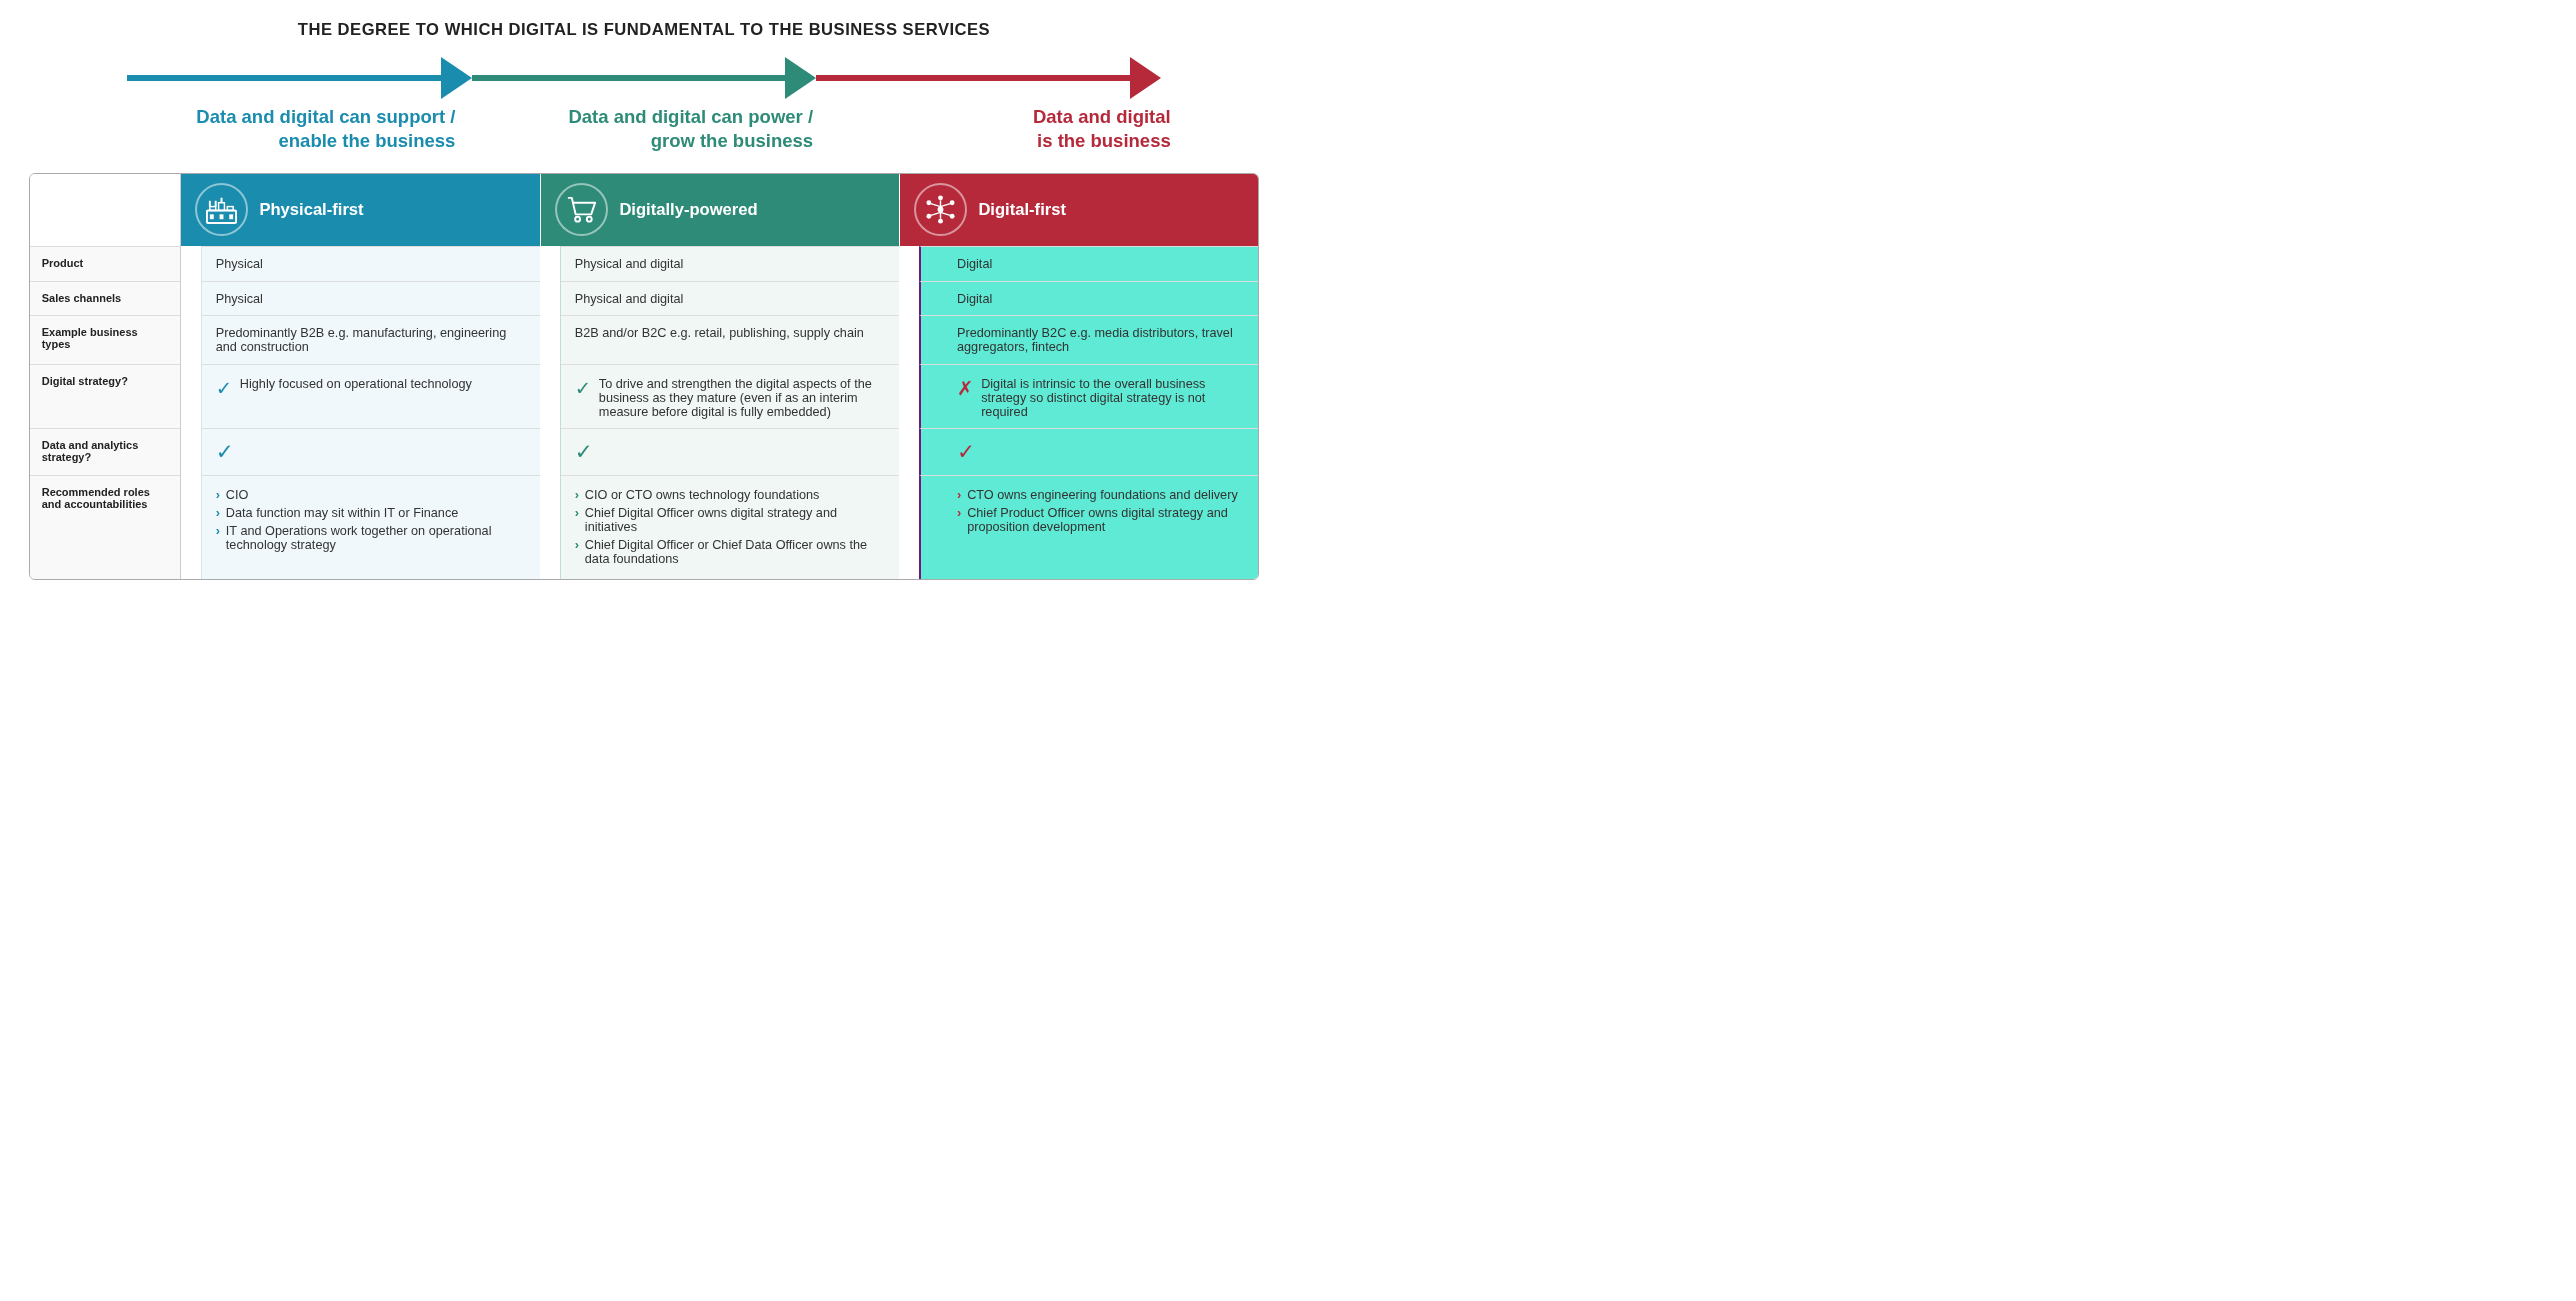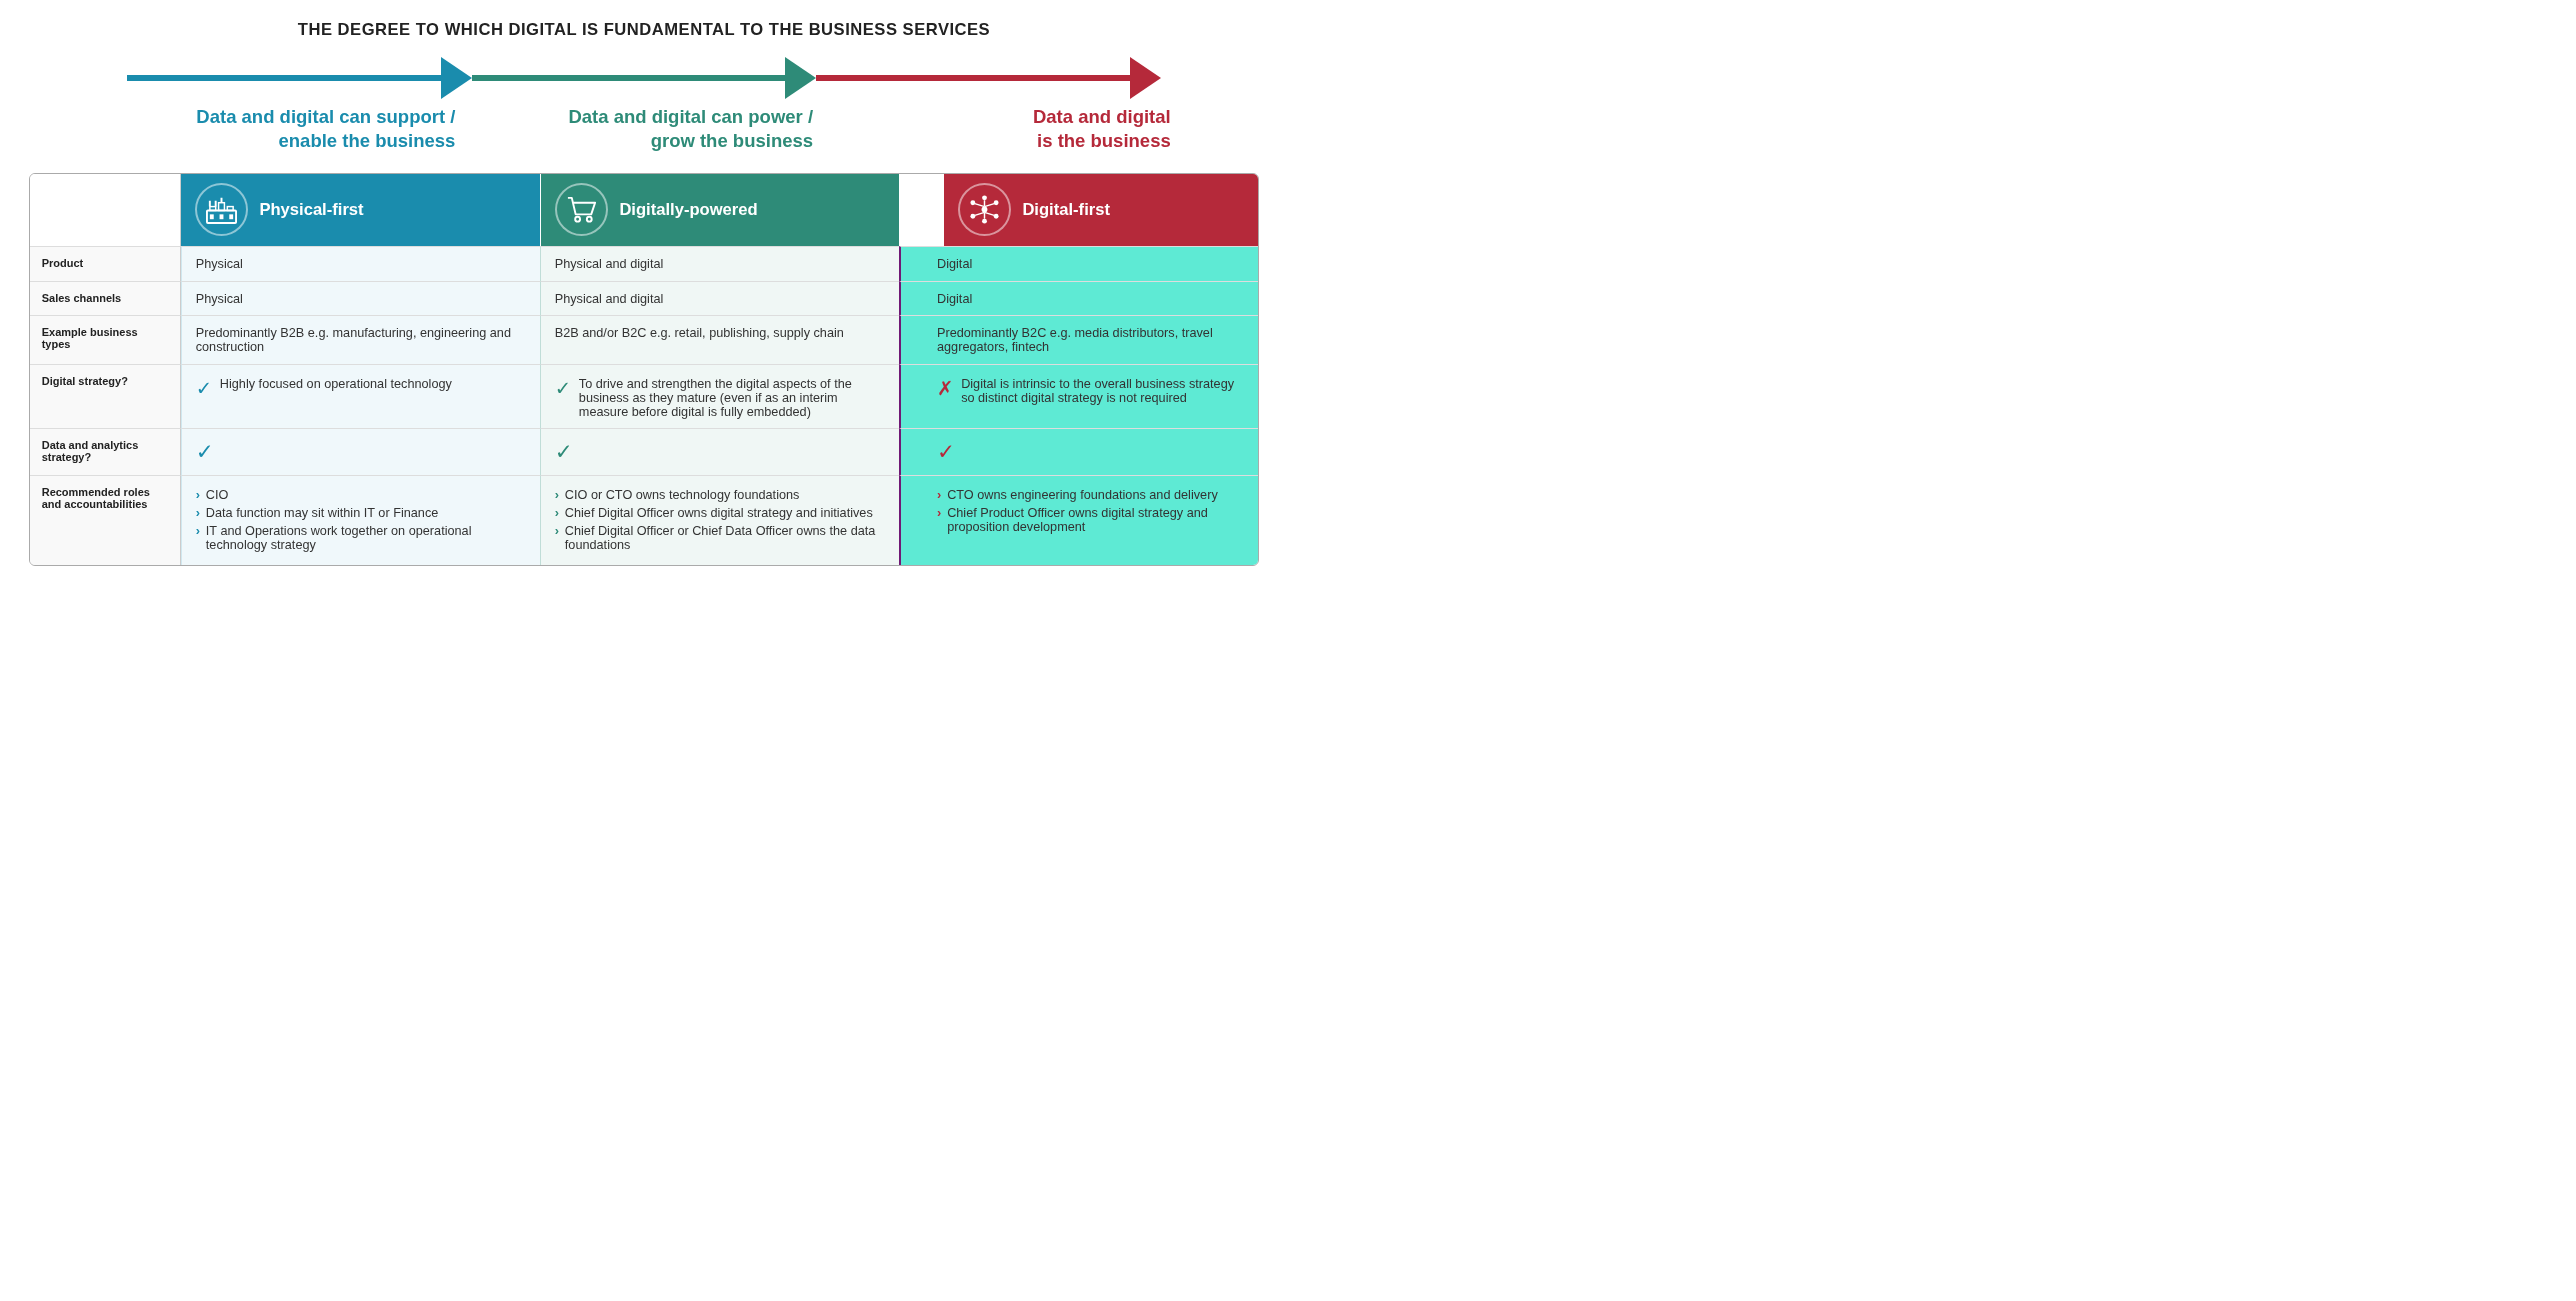--- a/index.html
+++ b/index.html
@@ -114,21 +114,21 @@
       font-size: 16.6px;
     }
 
     .header-empty {
       background: #fff;
       border-right: 1px solid #ccc;
     }
 
     .header-blue { background: #1a8cad; }
     .header-teal { background: #2e8b78; border-left: 1px solid #fff; }
-    .header-red { background: #b5293a; border-left: 1px solid #fff; margin-left: 44px; }
+    .header-red { background: #b5293a; border-left: 1px solid #fff; }
 
     .header-icon {
       width: 53px;
       height: 53px;
       border-radius: 50%;
       display: flex;
       align-items: center;
       justify-content: center;
       margin-right: 11.7px;
       flex-shrink: 0;
@@ -152,20 +152,21 @@
       align-items: flex-start;
     }
 
     .row-cell {
       border-top: 1px solid #ddd;
       padding: 9.8px 13.7px;
       font-size: 12.7px;
       color: #333;
       display: flex;
       align-items: flex-start;
+      margin-left: 20px;
     }
 
     .row-cell.blue-bg { background: #f0f8fb; border-left: 1px solid #d0e8f0; }
     .row-cell.teal-bg { background: #f0f7f5; border-left: 1px solid #c0ddd7; }
     .row-cell.red-bg { background: #5eead4; border-left: 2px solid #701a75; padding-left: 36px; }
 
     .check-blue { color: #1a8cad; font-size: 19.5px; margin-right: 7.8px; flex-shrink: 0; }
     .check-teal { color: #2e8b78; font-size: 19.5px; margin-right: 7.8px; flex-shrink: 0; }
     .check-red { color: #b5293a; font-size: 19.5px; margin-right: 7.8px; flex-shrink: 0; }
     .cross-red { color: #b5293a; font-size: 19.5px; margin-right: 7.8px; flex-shrink: 0; }

